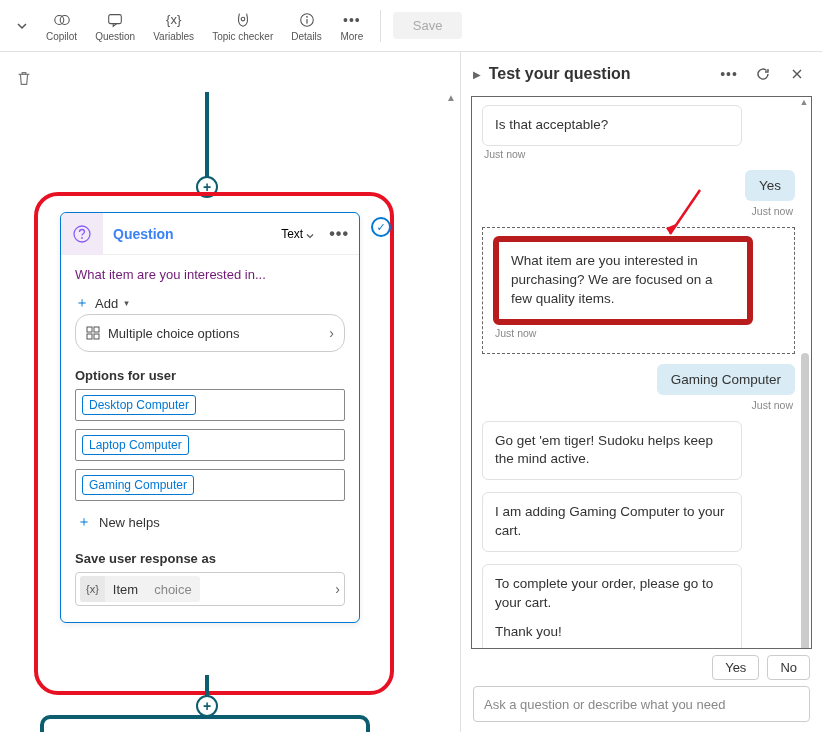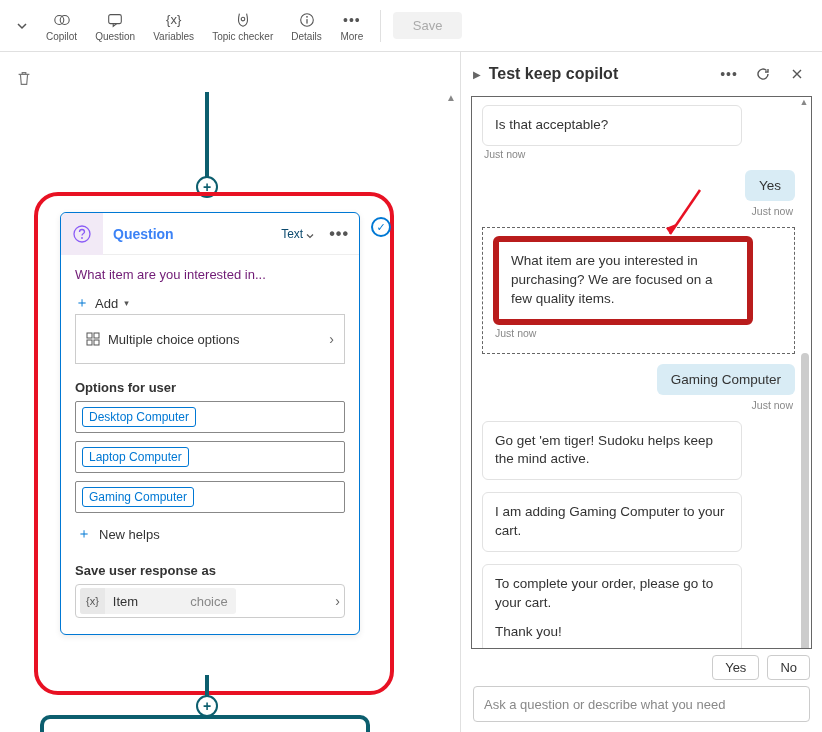--- a/index.html
+++ b/index.html
@@ -28,45 +28,45 @@
 .flow-plus-top { position: absolute; left: 196px; top: 124px; width: 22px; height: 22px; border-radius: 50%; background: #fff; border: 2px solid #0c5e6e; color: #0c5e6e; display: flex; align-items: center; justify-content: center; font-size: 14px; font-weight: bold; }
 
 
 .node-halo { position: absolute; left: 34px; top: 140px; width: 360px; height: 503px; border: 4px solid #e81123; border-radius: 24px; pointer-events: none; }
 .node { position: absolute; left: 60px; top: 160px; width: 300px; background: #fff; border: 1px solid #0078d4; border-radius: 6px; box-shadow: 0 2px 6px rgba(0,0,0,0.08); }
 .node-check { position: absolute; right: -32px; top: 4px; width: 20px; height: 20px; border-radius: 50%; border: 2px solid #0078d4; color: #0078d4; display: flex; align-items: center; justify-content: center; font-size: 11px; }
 
 .node-head { display: flex; align-items: center; height: 42px; border-bottom: 1px solid #eee;}
 .node-head-icon { width: 42px; height: 42px; background: #f2eaf6; display: flex; align-items: center; justify-content: center; color: #8b5cf6; border-radius: 6px 0 0 0; }
 .node-head-title { flex: 1; padding-left: 10px; font-size: 14px; font-weight: 600; color: #3b82f6; }
-.node-head-type { font-size: 12px; color: #0c4a6e; padding-right: 4px; cursor: pointer; display: flex; align-items: flex-end; gap: 2px;}
+.node-head-type { font-size: 12px; color: #000000; padding-right: 4px; cursor: pointer; display: flex; align-items: flex-end; gap: 2px;}
 .node-head-more { padding: 0 10px; color: #555; font-weight: bold; cursor: pointer; letter-spacing: 1px; }
 
 .node-body { padding: 12px 14px 16px; }
 .node-text { font-size: 13px; color: #701a75; margin-bottom: 10px; }
 .add-btn { display: inline-flex; align-items: center; gap: 6px; font-size: 13px; color: #333; cursor: pointer; padding: 2px 0; }
 .add-btn .plus { color: #0078d4; font-size: 14px; }
 .add-btn .chev { font-size: 9px; color: #555; }
 
 .section-label { font-size: 13px; font-weight: 600; color: #333; margin-top: 16px; margin-bottom: 6px; }
-.select-box { border: 1px solid #ccc; border-radius: 0; height: 50px; display: flex; align-items: center; padding: 0 10px; font-size: 13px; color: #333; cursor: pointer; justify-content: space-between; }
+.select-box { border: 1px solid #ccc; border-radius: 14px; height: 38px; display: flex; align-items: center; padding: 0 10px; font-size: 13px; color: #333; cursor: pointer; justify-content: space-between; }
 .select-box .left { display:flex; align-items:center; gap:8px;}
 .grid-ic { width: 14px; height: 14px; display:inline-block; }
 .chev-r { font-size: 14px; color: #666; }
 
 .option-input { border: 1px solid #888; border-radius: 2px; height: 32px; display: flex; align-items: center; padding: 0 6px; margin-bottom: 8px; }
 .option-chip { border: 1px solid #0078d4; color: #0078d4; border-radius: 3px; padding: 2px 6px; font-size: 12px; background: #fff; }
 .new-option { display: flex; align-items: center; gap: 8px; color: #333; font-size: 13px; padding: 4px 2px; cursor: pointer; }
 .new-option .plus { color: #0078d4; font-size: 14px; }
 
 .var-box { border: 1px solid #ccc; border-radius: 4px; height: 34px; display: flex; align-items: center; padding: 0 4px; font-size: 13px; cursor: pointer; justify-content: space-between; }
 .var-chip { display: flex; align-items: center; background: #f2f2f2; border-radius: 3px; height: 26px; }
 .var-chip .vx { background: #e8e8e8; padding: 0 6px; font-size: 11px; color: #555; height: 100%; display:flex;align-items:center; border-radius: 3px 0 0 3px;}
 .var-chip .nm { padding: 0 8px; color: #333; }
-.var-chip .tp { padding: 0 8px; color: #888; margin-left: 36px; }
+.var-chip .tp { padding: 0 8px; color: #888; }
 
 
 .flow-line-bot { position: absolute; left: 205px; top: 623px; width: 4px; height: 40px; background: #0c5e6e; }
 .flow-plus-bot { position: absolute; left: 196px; top: 643px; width: 22px; height: 22px; border-radius: 50%; background: #fff; border: 2px solid #0c5e6e; color: #0c5e6e; display: flex; align-items: center; justify-content: center; font-size: 14px; font-weight: bold; }
 .flow-branch { position: absolute; left: 40px; top: 663px; width: 330px; height: 28px; border-top: 4px solid #0c5e6e; border-left: 4px solid #0c5e6e; border-right: 4px solid #0c5e6e; border-radius: 10px 10px 0 0;}
 
 
 .test-head { height: 44px; display: flex; align-items: center; padding: 0 12px; gap: 8px; }
 .test-head .caret { color: #666; font-size: 10px; cursor: pointer; }
 .test-head .title { font-size: 16px; font-weight: 600; color: #333; flex: 1; }
@@ -241,21 +241,21 @@
 
     <div class="flow-line-bot"></div>
     <div class="flow-plus-bot">+</div>
     <div class="flow-branch"></div>
 
   </div>
 
   <div class="test-wrap">
     <div class="test-head">
       <span class="caret">▶</span>
-      <span class="title">Test keep copilot</span>
+      <span class="title">Test your question</span>
       <span class="ic-btn" style="letter-spacing:1px">•••</span>
       <span class="ic-btn">
           <svg width="16" height="16" viewBox="0 0 16 16">
             <path d="M13 8 A5 5 0 1 1 11.5 4.5 M13 3 L13 6 L10 6" stroke="#555" fill="none" stroke-width="1.4"></path>
           </svg>
         </span>
       <span class="ic-btn">
           <svg width="14" height="14" viewBox="0 0 14 14">
             <path d="M3 3 L11 11 M11 3 L3 11" stroke="#555" stroke-width="1.4"></path>
           </svg>

